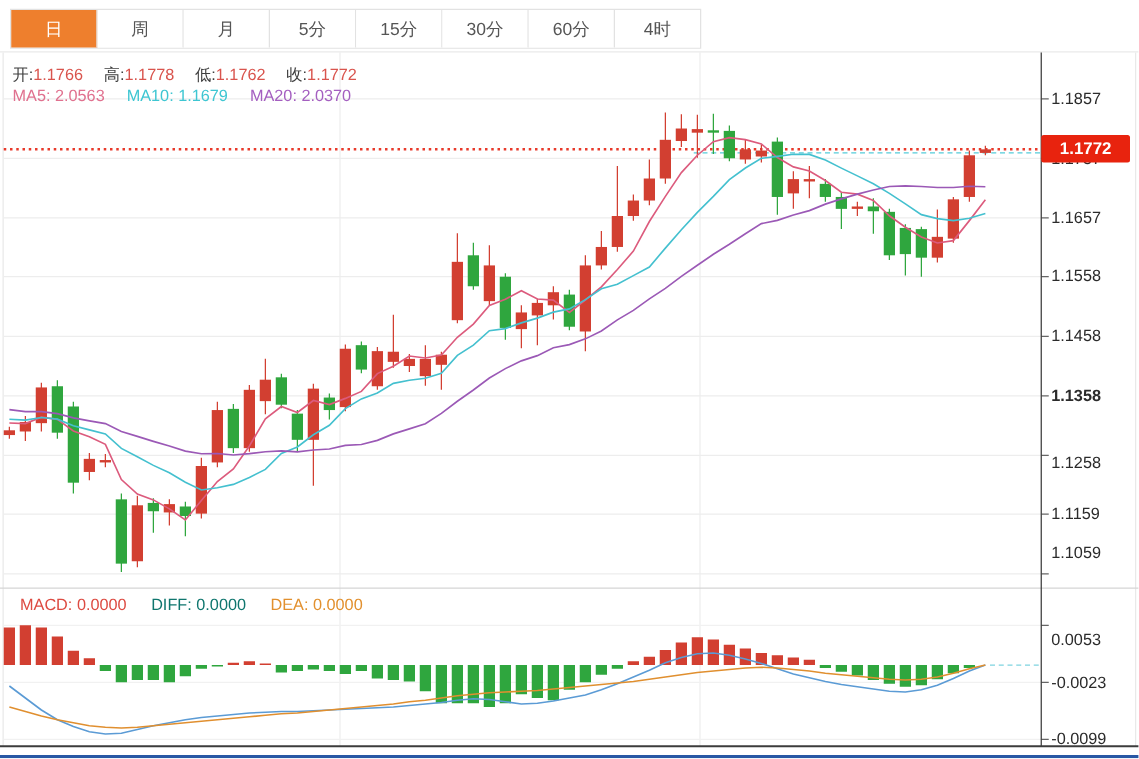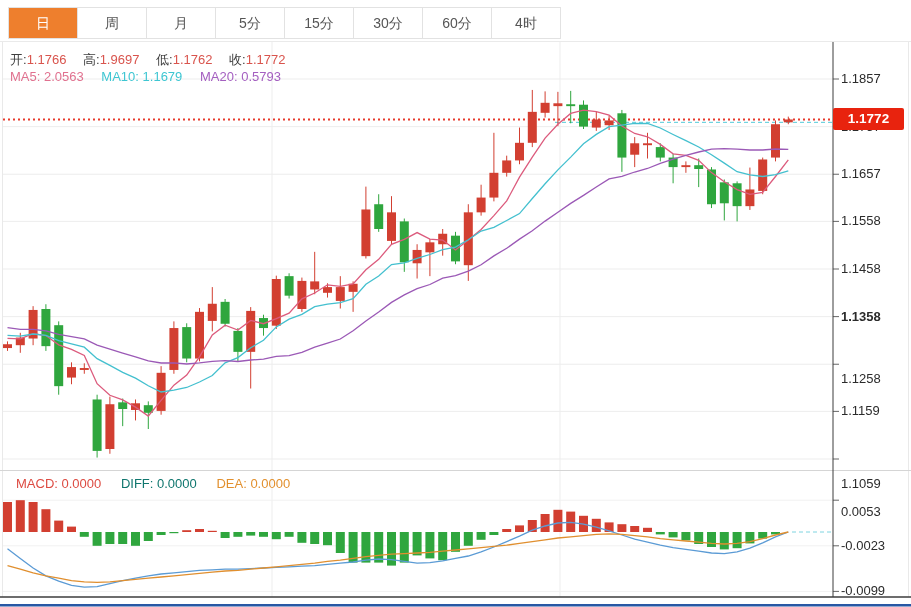--- a/index.html
+++ b/index.html
@@ -270,47 +270,47 @@
     <div class="tab">月</div>
     <div class="tab">5分</div>
     <div class="tab">15分</div>
     <div class="tab">30分</div>
     <div class="tab">60分</div>
     <div class="tab">4时</div>
   </div>
 
   <div class="qh">
     <span class="grp"><span class="lbl">开:</span><span class="val">1.1766</span></span>
-    <span class="grp"><span class="lbl">高:</span><span class="val">1.9697</span></span>
+    <span class="grp"><span class="lbl">高:</span><span class="val">1.1778</span></span>
     <span class="grp"><span class="lbl">低:</span><span class="val">1.1762</span></span>
     <span class="grp"><span class="lbl">收:</span><span class="val">1.1772</span></span>
   </div>
 
   <div class="mah">
     <span class="grp ma5"><span>MA5:</span> <span>2.0563</span></span>
     <span class="grp ma10"><span>MA10:</span> <span>1.1679</span></span>
-    <span class="grp ma20"><span>MA20:</span> <span>0.5793</span></span>
+    <span class="grp ma20"><span>MA20:</span> <span>2.0370</span></span>
   </div>
 
   <div class="macdh">
     <span class="grp c-macd"><span>MACD:</span> <span>0.0000</span></span>
     <span class="grp c-diff"><span>DIFF:</span> <span>0.0000</span></span>
     <span class="grp c-dea"><span>DEA:</span> <span>0.0000</span></span>
   </div>
 
   <div id="price-ticks">
       <div class="tick" style="top: 71px;">1.1857</div>
       <div class="tick" style="top: 118.619px;">1.1757</div>
       <div class="tick" style="top: 166.238px;">1.1657</div>
       <div class="tick" style="top: 213.381px;">1.1558</div>
       <div class="tick" style="top: 261px;">1.1458</div>
       <div class="tick" style="top: 308.619px; font-weight: bold;">1.1358</div>
-      <div class="tick" style="top: 371px;">1.1258</div>
+      <div class="tick" style="top: 362px;">1.1258</div>
       <div class="tick" style="top: 403.381px;">1.1159</div>
-      <div class="tick" style="top: 476px;">1.1059</div>
+      <div class="tick" style="top: 434px;">1.1059</div>
     </div>
   <div id="macd-ticks">
       <div class="tick" style="top: 492.2px; margin-top: 12px;">0.0053</div>
       <div class="tick" style="top: 537.8px;">-0.0023</div>
       <div class="tick" style="top: 583.4px;">-0.0099</div>
     </div>
 
   <div class="price-tag" style="top: 108.476px;">1.1772</div>
 </div>
 

